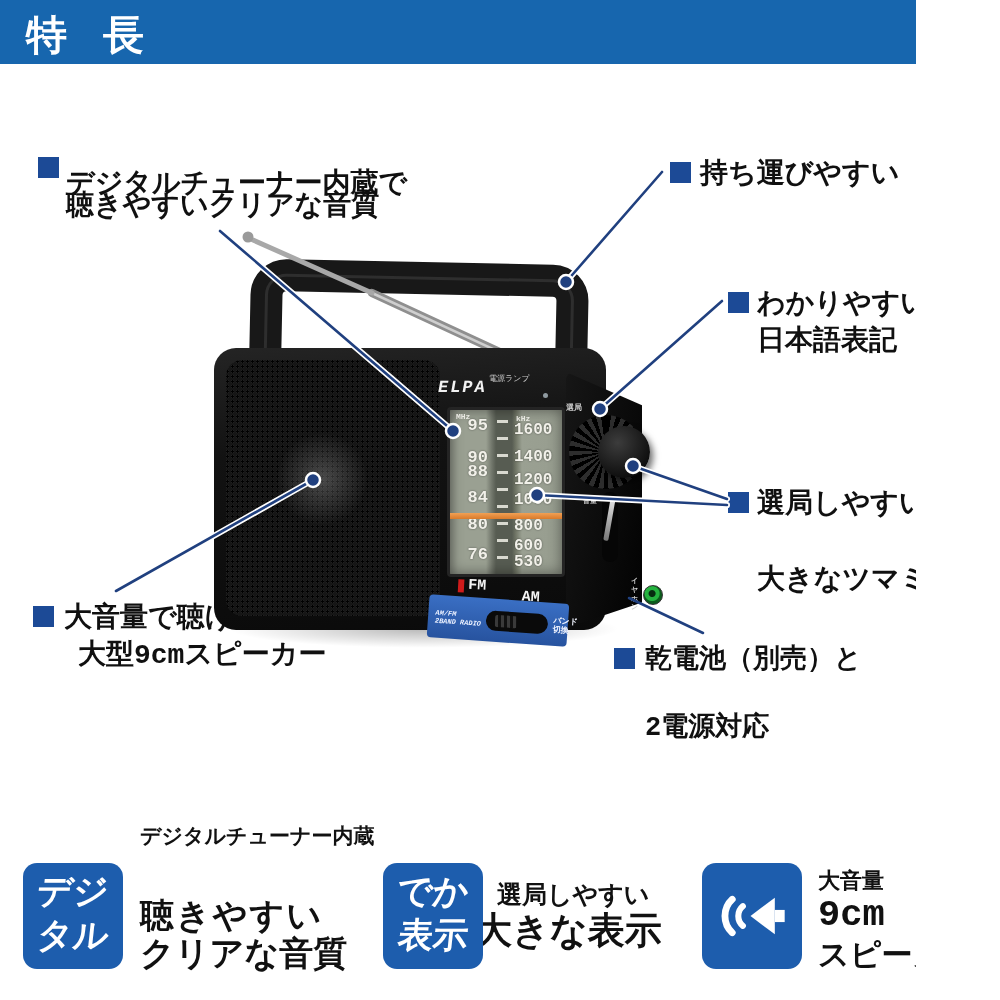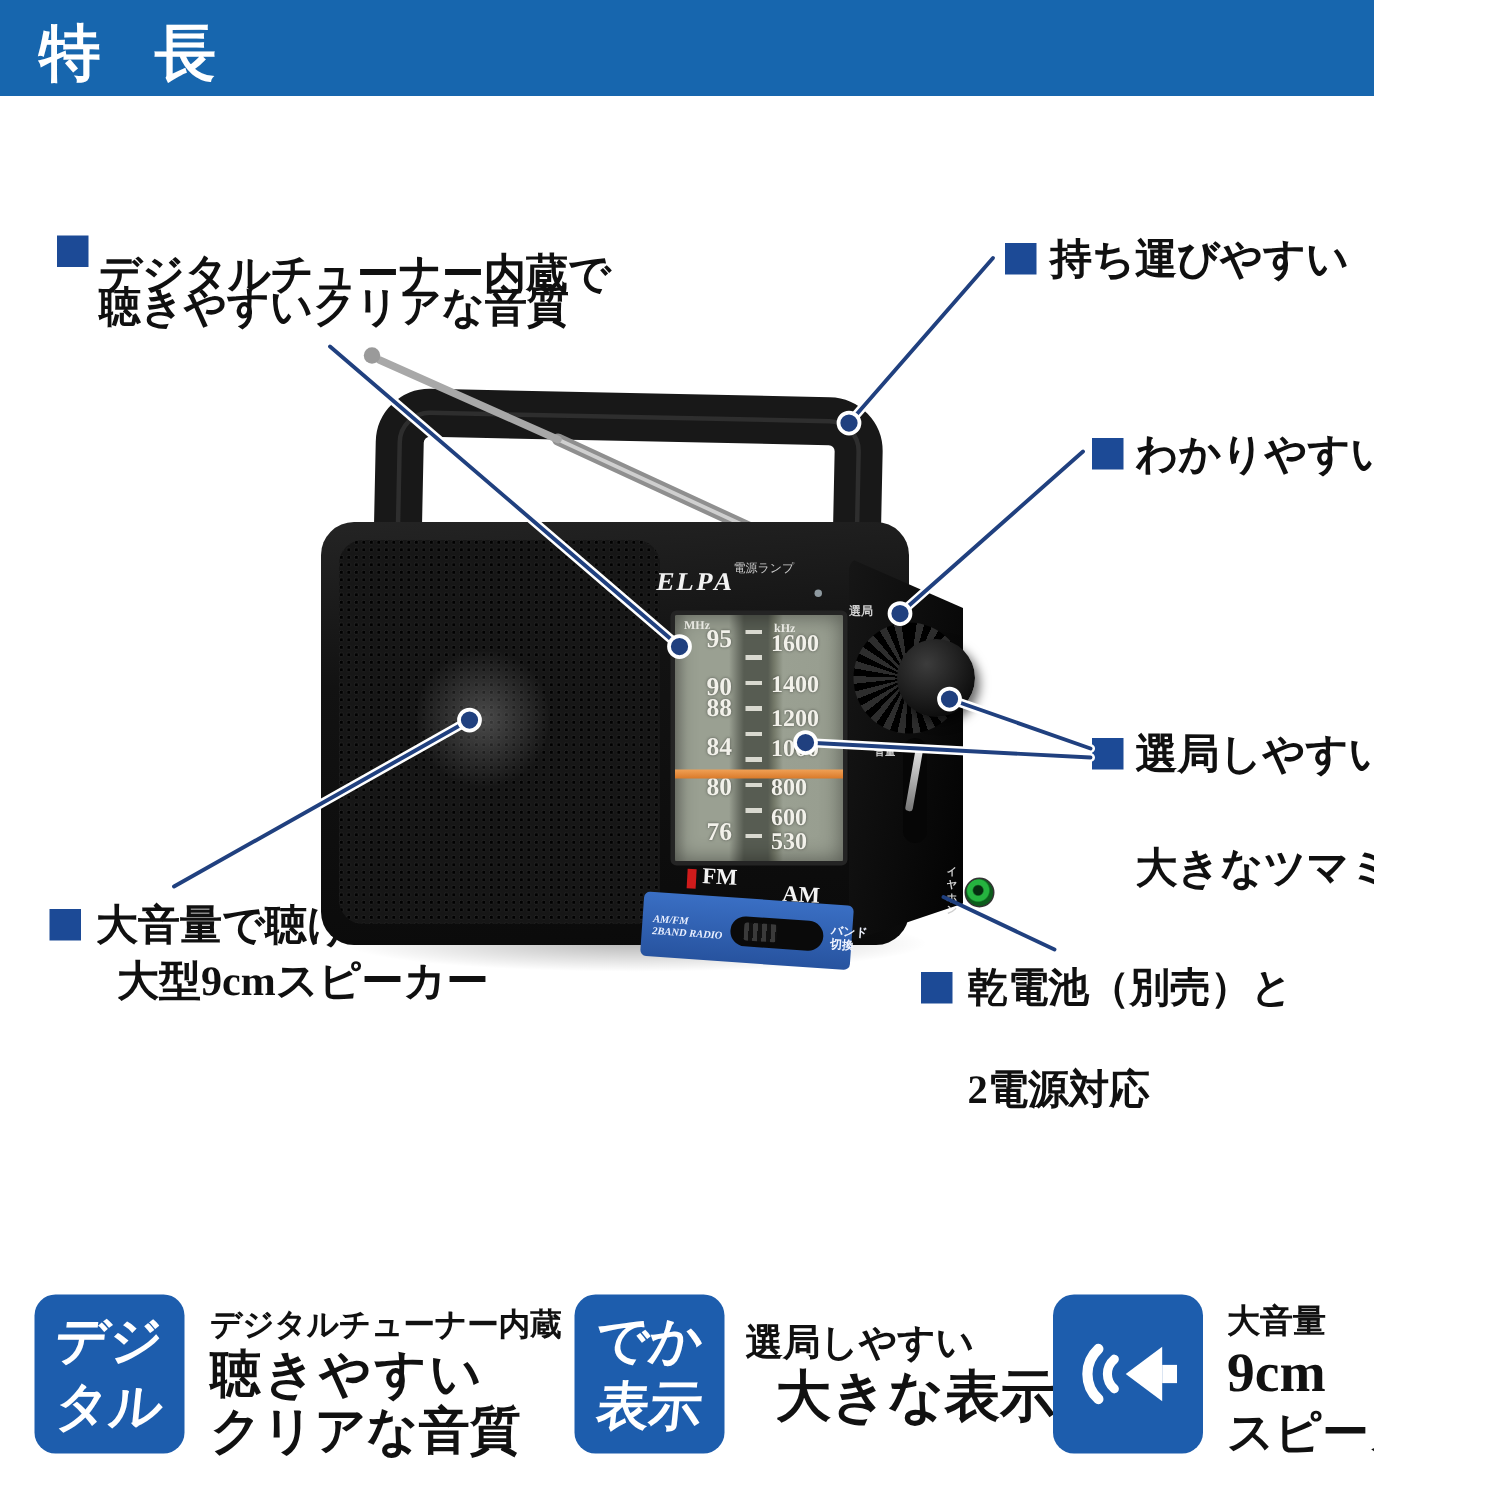--- a/index.html
+++ b/index.html
@@ -1,17 +1,17 @@
 <!DOCTYPE html>
 <html><head>
 <meta charset="utf-8">
 <style>
   html,body{margin:0;padding:0;background:#fff;}
   .page{position:relative;width:916px;height:1000px;background:#ffffff;overflow:hidden;
-        font-family:Liberation Serif, serif;}
+        font-family:Liberation Mono, monospace;}
 
   
   .header{position:absolute;left:0;top:0;width:1000px;height:64px;background:#1766ae;}
   .header .title{position:absolute;left:26px;top:8px;color:#ffffff;font-size:41px;font-weight:900;
         letter-spacing:36px;white-space:nowrap;}
 
   
   .co-line{position:absolute;color:#101010;font-weight:bold;font-size:28px;white-space:nowrap;}
   .bullet{position:absolute;width:21px;height:21px;background:#1c4a96;}
   #a1{left:66px;top:164px}#a2{left:66px;top:186px}#bu-a{left:38px;top:157px}
@@ -89,25 +89,25 @@
   .overlay-svg{position:absolute;left:0;top:0;z-index:10;pointer-events:none;}
 
   
   .badge{position:absolute;width:100px;height:106px;border-radius:14px;background:#1d5dad;z-index:2;
         display:flex;flex-direction:column;align-items:center;justify-content:center;}
   .badge span{display:block;color:#fff;font-size:35px;font-weight:900;line-height:44px;transform:skewX(-6deg);white-space:nowrap;}
   #badge1{left:23px;top:863px}
   #badge2{left:383px;top:863px}
   #badge3{left:702px;top:863px}
   .ft{position:absolute;color:#111;font-weight:bold;white-space:nowrap;}
-  #f1sub{left:140px;top:869px;font-size:21px;}
+  #f1sub{left:140px;top:822px;font-size:21px;}
   #f1m1{left:140px;top:893px;font-size:34px;font-weight:900;letter-spacing:2px;}
   #f1m2{left:140px;top:931px;font-size:34px;font-weight:900;}
   #f2sub{left:497px;top:878px;font-size:25px;}
-  #f2m1{left:475px;top:906px;font-size:37px;font-weight:900;margin-left:42px;}
+  #f2m1{left:475px;top:906px;font-size:37px;font-weight:900;}
   #f3sub{left:818px;top:866px;font-size:22px;}
   #f3m1{left:818px;top:894px;font-size:37px;font-weight:900;}
   #f3m2{left:818px;top:934px;font-size:31px;font-weight:900;}
 </style>
 </head>
 <body>
 
 <div class="page">
 
   <div class="header">
@@ -116,20 +116,21 @@
 
   <div class="bullet" id="bu-a"></div>
   <div class="co-line" id="a1">デジタルチューナー内蔵で</div>
   <div class="co-line" id="a2">聴きやすいクリアな音質</div>
 
   <div class="bullet" id="bu-b"></div>
   <div class="co-line" id="b1">持ち運びやすい</div>
 
   <div class="bullet" id="bu-c"></div>
   <div class="co-line" id="c1">わかりやすい</div>
+  <div class="co-line" id="c2">日本語表記</div>
 
   <div class="bullet" id="bu-d"></div>
   <div class="co-line" id="d1">選局しやすい</div>
   <div class="co-line" id="d3">大きなツマミ</div>
 
   <div class="bullet" id="bu-e"></div>
   <div class="co-line" id="e1">大音量で聴ける</div>
   <div class="co-line" id="e2">大型9cmスピーカー</div>
 
   <div class="bullet" id="bu-f"></div>

